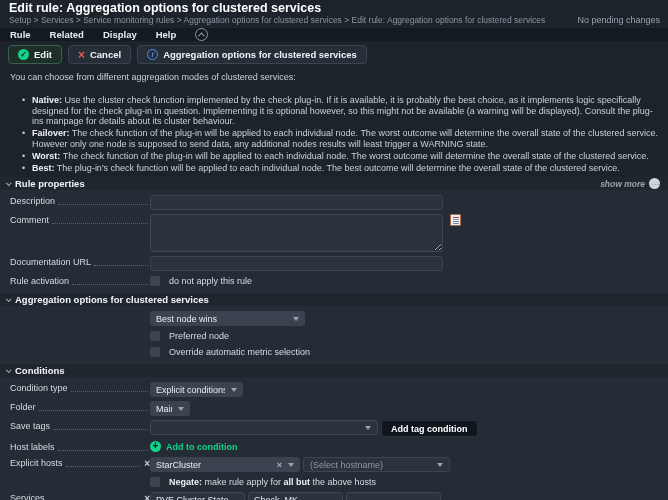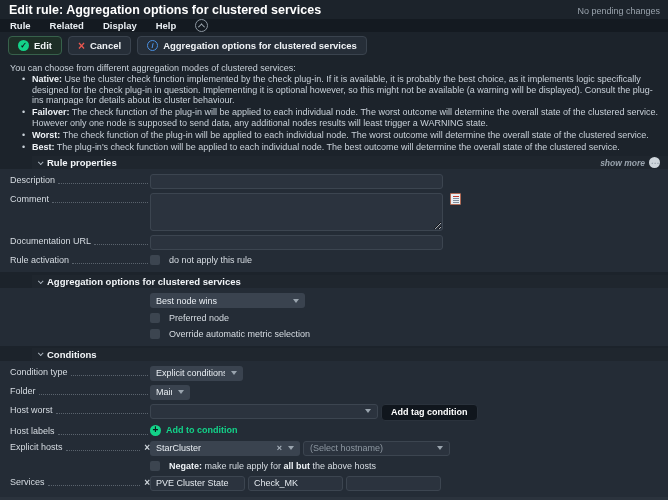--- a/index.html
+++ b/index.html
@@ -27,27 +27,27 @@
   .toolbar { display:flex; gap:6px; padding:4px 8px; height:27px; }
   .btn { display:flex; align-items:center; gap:5px; background:#262e38; border:1px solid #3a434e; border-radius:4px; padding:0 9px; height:19px; font-size:9.5px; font-weight:bold; color:#f0f3f6; cursor:pointer; font-family:inherit; }
   .btn-save { background:#1e2f27; border-color:#37614b; }
   .ic-circle { width:11px; height:11px; border-radius:50%; display:flex; align-items:center; justify-content:center; font-size:8px; line-height:1; }
   .ic-check { background:#13d389; color:#0d1116; font-weight:bold; }
   .ic-x { color:#e8574f; font-size:12px; font-weight:bold; line-height:1; }
   .ic-info { border:1.5px solid #4a90e2; color:#4a90e2; font-size:7.5px; font-weight:bold; font-style:italic; }
 
   
   .intro { padding:4px 10px 3px 10px; font-size:9px; line-height:1.2; color:#c9d1d9; }
-  .intro ul { margin:0 0 0 0; padding-left:22px; list-style:none; }
+  .intro ul { margin:12px 0 0 0; padding-left:22px; list-style:none; }
   .intro li { position:relative; margin-bottom:1px; }
   .intro li::before { content:"•"; position:absolute; left:-10px; color:#c9d1d9; }
   .term { font-weight:bold; color:#eef2f6; }
 
   
-  .section-head { background:#1f262e; height:13px; display:flex; align-items:center; padding:0 8px 0 6px; gap:5px;margin-left:32px; }
+  .section-head { background:#1f262e; height:13px; display:flex; align-items:center; padding:0 8px 0 6px; gap:5px; }
   .chev-down { width:4px; height:4px; border-right:1.2px solid #aab4be; border-bottom:1.2px solid #aab4be; transform:rotate(45deg) translateY(-1px); }
   .section-title { font-size:9.5px; font-weight:bold; color:#f2f5f8; }
   .show-more { margin-left:auto; display:flex; align-items:center; gap:4px; cursor:pointer; }
   .show-more span { font-size:8.5px; font-weight:bold; color:#9aa4ae;font-style:italic; }
   .dots-circle { width:11px; height:11px; border-radius:50%; background:#cfd6dc; color:#1c232b; font-size:8px; font-weight:bold; display:flex; align-items:center; justify-content:center; line-height:1; }
   .section-body { background:#242c36; padding:3px 0 4px 0; }
   .gap6 { height:6px; } .gap4 { height:4px; }
 
   
   .row { display:flex; align-items:flex-start; padding:2px 8px 2px 10px; }
@@ -88,20 +88,21 @@
   .footer-strip { background:#2b333d; height:7px; margin-top:auto; }
 </style>
 </head>
 <body>
 
 <div class="page">
 
   <div class="topbar">
     <div>
       <div class="page-title">Edit rule: Aggregation options for clustered services</div>
+      <div class="breadcrumb">Setup &gt; Services &gt; Service monitoring rules &gt; Aggregation options for clustered services &gt; Edit rule: Aggregation options for clustered services</div>
     </div>
     <div class="pending">No pending changes</div>
   </div>
 
   <div class="menubar">
     <span class="menu-item">Rule</span>
     <span class="menu-item">Related</span>
     <span class="menu-item">Display</span>
     <span class="menu-item">Help</span>
     <span class="collapse-circle">
@@ -249,21 +250,21 @@
         <div class="field">
           <div class="sel" style="width:40px;">
             <span class="sel-text">Main</span>
             <span class="caret"></span>
           </div>
         </div>
       </div>
 
       <div class="row">
         <div class="label-area">
-            <span class="lbl">Host worst</span>
+            <span class="lbl">Save tags</span>
             <span class="leader"></span>
           </div>
         <div class="field">
           <div class="sel sel-dark" style="width:228px;">
             <span class="sel-text"></span>
             <span class="caret"></span>
           </div>
           <button class="btn-dark">Add tag condition</button>
         </div>
       </div>

